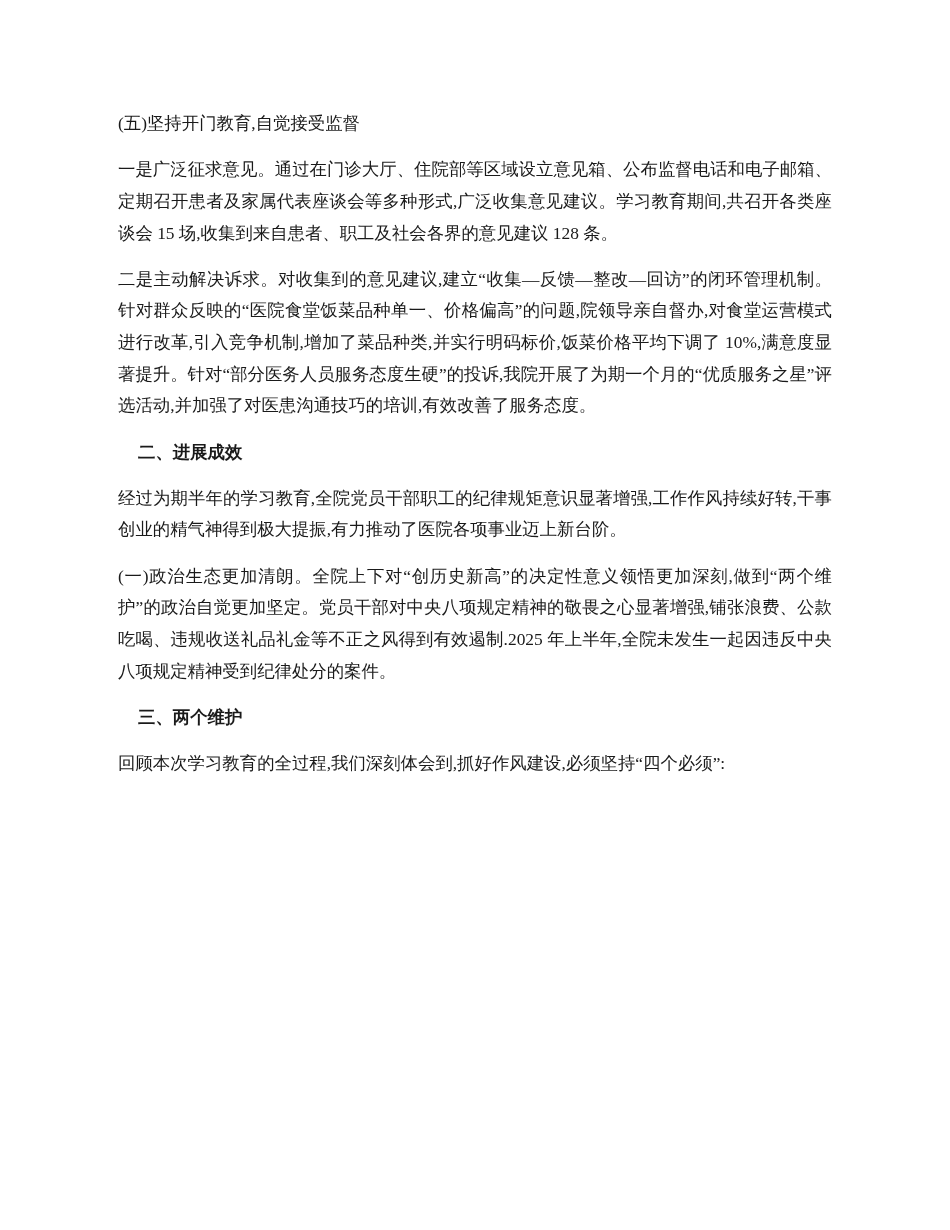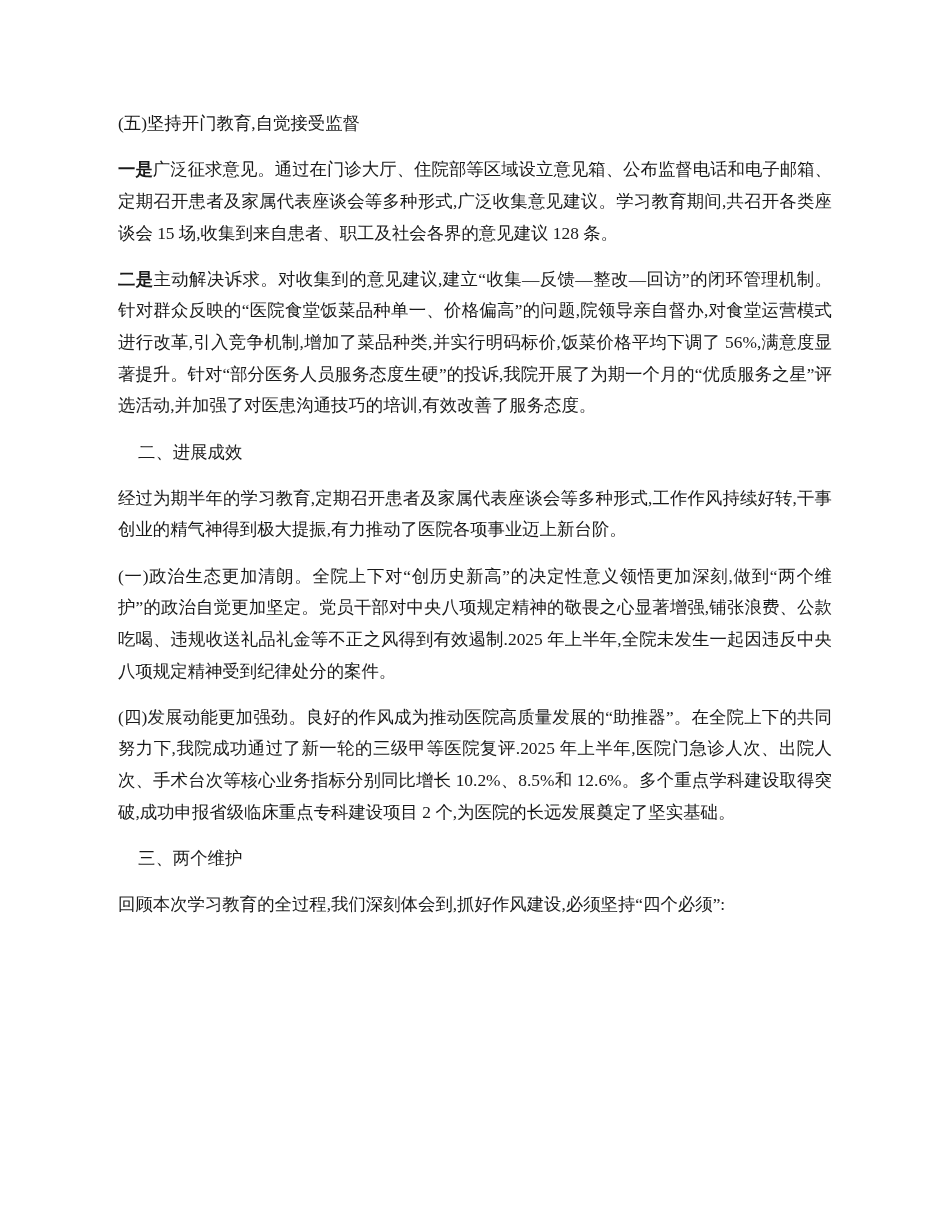--- a/index.html
+++ b/index.html
@@ -28,49 +28,49 @@
   }
   p {
     margin: 0 0 14.5px 0;
   }
   p.indent {
     text-indent: 0;
   }
   p.heading-num {
     text-indent: 0;
     margin-top: 10px;
+    font-weight: bold;
   }
   .lead {
-    font-weight: bold;
+    font-weight: normal;
   }
   .sec-head {
     padding-left: 20px;
   }
 </style>
 </head>
 <body>
 
 <div class="page">
   <div class="doc">
 
     <p class="indent">(五)坚持开门教育,自觉接受监督</p>
 
 
     <p class="indent"><span class="lead">一是</span><span>广泛征求意见。通过在门诊大厅、住院部等区域设立意见箱、公布监督电话和电子邮箱、定期召开患者及家属代表座谈会等多种形式,广泛收集意见建议。学习教育期间,共召开各类座谈会 15 场,收集到来自患者、职工及社会各界的意见建议 128 条。</span></p>
 
-    <p class="indent"><span class="lead">二是</span><span>主动解决诉求。对收集到的意见建议,建立“收集—反馈—整改—回访”的闭环管理机制。针对群众反映的“医院食堂饭菜品种单一、价格偏高”的问题,院领导亲自督办,对食堂运营模式进行改革,引入竞争机制,增加了菜品种类,并实行明码标价,饭菜价格平均下调了 56%,满意度显著提升。针对“部分医务人员服务态度生硬”的投诉,我院开展了为期一个月的“优质服务之星”评选活动,并加强了对医患沟通技巧的培训,有效改善了服务态度。</span></p>
+    <p class="indent"><span class="lead">二是</span><span>主动解决诉求。对收集到的意见建议,建立“收集—反馈—整改—回访”的闭环管理机制。针对群众反映的“医院食堂饭菜品种单一、价格偏高”的问题,院领导亲自督办,对食堂运营模式进行改革,引入竞争机制,增加了菜品种类,并实行明码标价,饭菜价格平均下调了 10%,满意度显著提升。针对“部分医务人员服务态度生硬”的投诉,我院开展了为期一个月的“优质服务之星”评选活动,并加强了对医患沟通技巧的培训,有效改善了服务态度。</span></p>
 
     <p class="heading-num sec-head">二、进展成效</p>
 
-    <p class="indent">经过为期半年的学习教育,定期召开患者及家属代表座谈会等多种形式,工作作风持续好转,干事创业的精气神得到极大提振,有力推动了医院各项事业迈上新台阶。</p>
+    <p class="indent">经过为期半年的学习教育,全院党员干部职工的纪律规矩意识显著增强,工作作风持续好转,干事创业的精气神得到极大提振,有力推动了医院各项事业迈上新台阶。</p>
 
     <p class="indent">(一)政治生态更加清朗。全院上下对“创历史新高”的决定性意义领悟更加深刻,做到“两个维护”的政治自觉更加坚定。党员干部对中央八项规定精神的敬畏之心显著增强,铺张浪费、公款吃喝、违规收送礼品礼金等不正之风得到有效遏制.2025 年上半年,全院未发生一起因违反中央八项规定精神受到纪律处分的案件。</p>
 
 
 
-    <p class="indent">(四)发展动能更加强劲。良好的作风成为推动医院高质量发展的“助推器”。在全院上下的共同努力下,我院成功通过了新一轮的三级甲等医院复评.2025 年上半年,医院门急诊人次、出院人次、手术台次等核心业务指标分别同比增长 10.2%、8.5%和 12.6%。多个重点学科建设取得突破,成功申报省级临床重点专科建设项目 2 个,为医院的长远发展奠定了坚实基础。</p>
 
     <p class="heading-num sec-head">三、两个维护</p>
 
     <p class="indent">回顾本次学习教育的全过程,我们深刻体会到,抓好作风建设,必须坚持“四个必须”:</p>
 
   </div>
 </div>
 
 </body></html>

